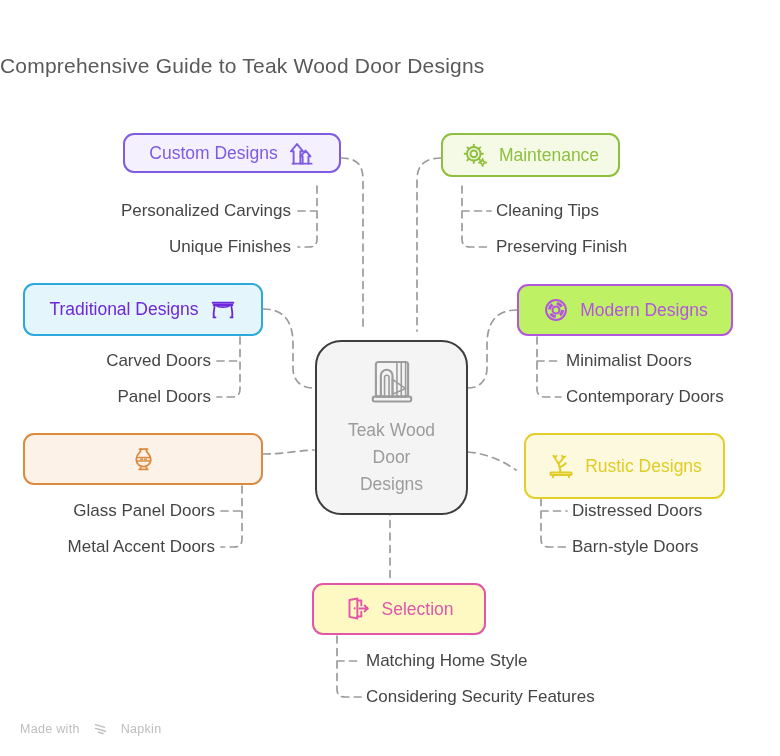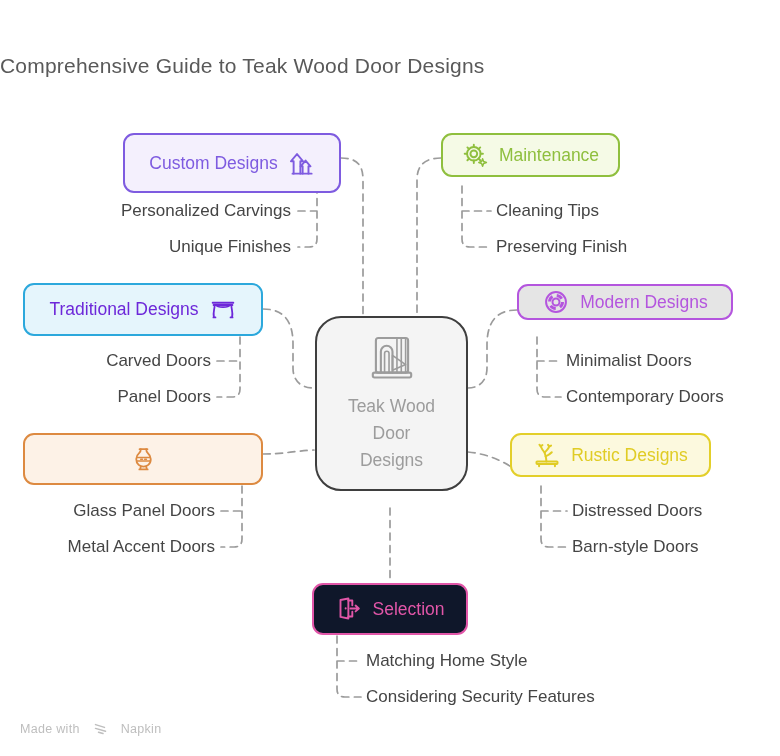--- a/index.html
+++ b/index.html
@@ -10,29 +10,29 @@
          font-size:21px;color:#595959;letter-spacing:.2px;}
 
   .connectors{position:absolute;left:0;top:0;width:780px;height:756px;pointer-events:none;}
   .connectors path{fill:none;stroke:#9B9B9B;stroke-width:1.7;stroke-dasharray:7 5.5;stroke-linecap:round;}
 
   .node{position:absolute;box-sizing:border-box;display:flex;align-items:center;justify-content:center;
         gap:10px;border:2px solid;border-radius:11px;font-size:17.5px;font-weight:500;white-space:nowrap;
         background:#fff;}
   .node svg{flex:0 0 auto;display:block;}
 
-  .n-custom{left:123px;top:133px;width:218px;height:60px;border-color:#7E5BE0;background:#F4F0FD;color:#7E5BE0;}
+  .n-custom{left:123px;top:133px;width:218px;height:40px;border-color:#7E5BE0;background:#F4F0FD;color:#7E5BE0;}
   .n-maintenance{left:441px;top:133px;width:179px;height:44px;border-color:#8FBF3E;background:#F5FAE6;color:#8FBF3E;}
   .n-traditional{left:23px;top:283px;width:240px;height:53px;border-color:#2CA8DC;background:#E5F5FC;color:#6d28d9;}
-  .n-modern{left:517px;top:284px;width:216px;height:36px;border-color:#B455DE;background:#e5e5e5;color:#B455DE;}
+  .n-modern{left:517px;top:284px;width:216px;height:52px;border-color:#B455DE;background:#bef264;color:#B455DE;}
   .n-decorative{left:23px;top:433px;width:240px;height:52px;border-color:#DD8A41;background:#FDF2E7;color:#DD8A41;}
-  .n-rustic{left:510px;top:433px;width:201px;height:44px;border-color:#E3CF2A;background:#FCF9DE;color:#E0CC25;}
-  .n-selection{left:312px;top:583px;width:156px;height:52px;border-color:#E156A8;background:#0f172a;color:#E156A8;}
+  .n-rustic{left:524px;top:433px;width:201px;height:66px;border-color:#E3CF2A;background:#FCF9DE;color:#E0CC25;}
+  .n-selection{left:312px;top:583px;width:174px;height:52px;border-color:#E156A8;background:#fef9c3;color:#E156A8;}
 
-  .n-center{left:315px;top:316px;width:153px;height:175px;border:2px solid #3E3E3E;border-radius:26px;
+  .n-center{left:315px;top:340px;width:153px;height:175px;border:2px solid #3E3E3E;border-radius:26px;
             background:#F4F4F4;color:#9C9C9C;flex-direction:column;gap:8px;font-weight:400;}
   .n-center .ctr-label{font-size:17.5px;line-height:1.55;text-align:center;white-space:normal;}
 
   .sub{position:absolute;font-size:17px;color:#454545;white-space:nowrap;transform:translateY(-50%);}
   .sub.ra{text-align:right;}
 
   .watermark{position:absolute;left:20px;top:722px;display:flex;align-items:center;gap:14px;
              font-size:12.5px;color:#BEBEBE;letter-spacing:.3px;}
   .watermark svg{display:block;}
 </style>

